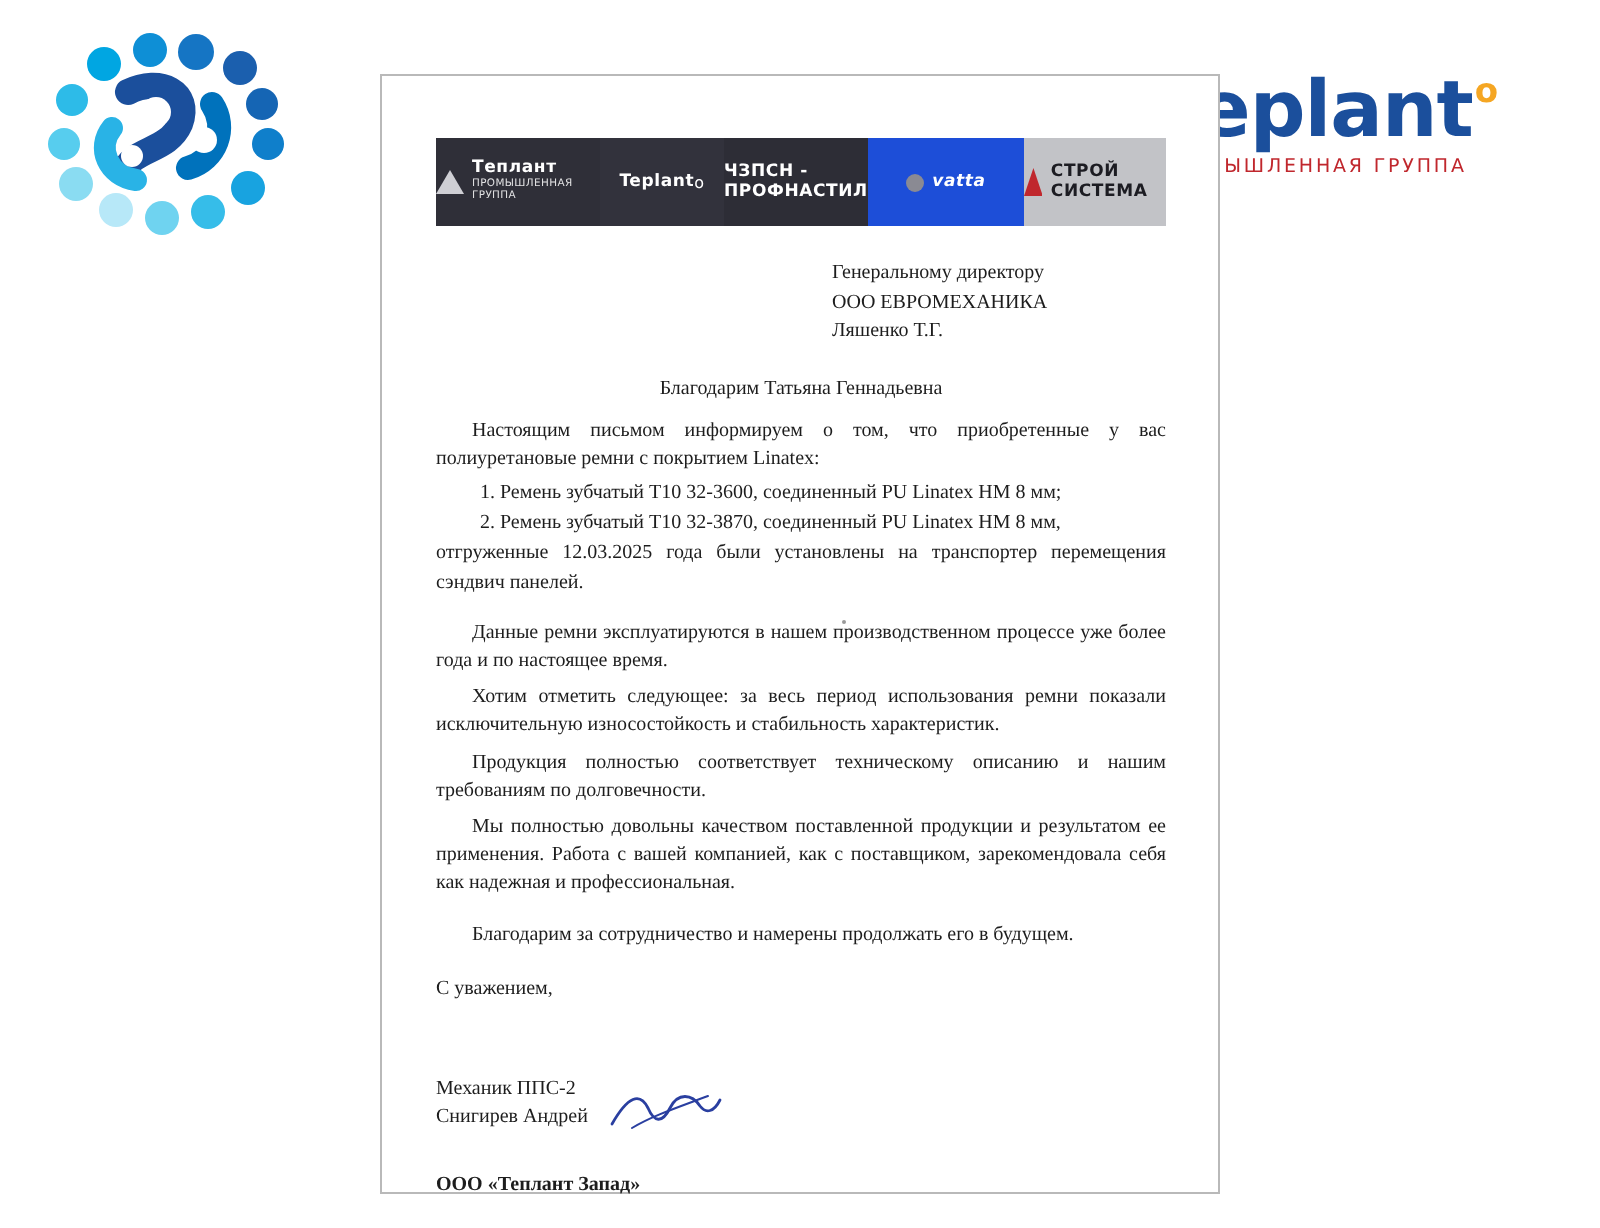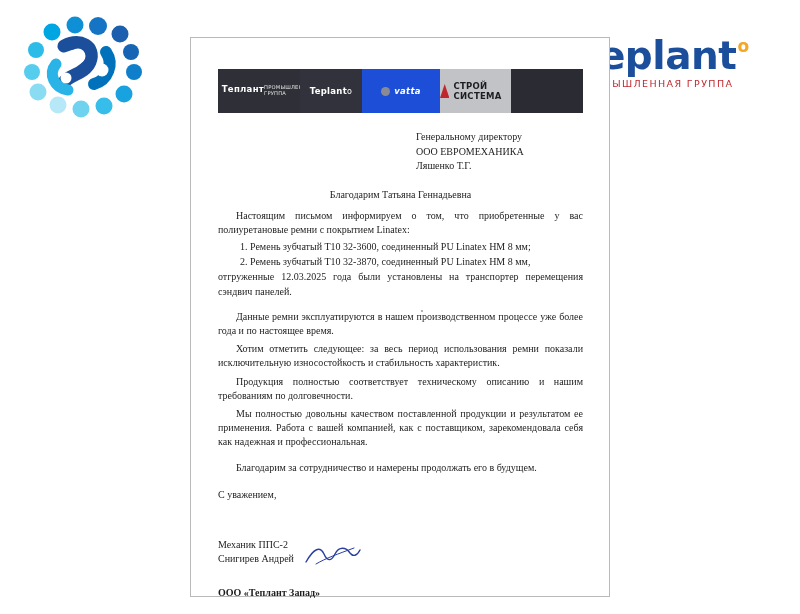--- a/index.html
+++ b/index.html
@@ -101,21 +101,21 @@
   .lh-seg.s5 { width: 71px; background: #c2c3c7; color:#1c1c22; }
   .lh-tri {
     width: 0; height: 0;
     border-left: 7px solid transparent;
     border-right: 7px solid transparent;
     border-bottom: 12px solid #cfcfd4;
     margin-right: 4px;
   }
   .lh-name { font-weight: bold; font-size: 8.5px; }
   .lh-sub { font-size: 5.2px; opacity: .85; letter-spacing: .2px; }
-  .lh-col { display: flex; flex-direction: row; line-height: 1.15; }
+  .lh-col { display: flex; flex-direction: column; line-height: 1.15; }
   .lh-red {
     display: inline-block;
     width: 14px; height: 14px;
     background: #c0272d;
     margin-right: 4px;
     clip-path: polygon(50% 0, 100% 100%, 0 100%);
   }
   .lh-dot {
     display: inline-block;
     width: 9px; height: 9px;
@@ -229,20 +229,23 @@
       <span class="lh-tri"></span>
       <span class="lh-col">
         <span class="lh-name">Теплант</span>
         <span class="lh-sub">ПРОМЫШЛЕННАЯ ГРУППА</span>
       </span>
     </div>
     <div class="lh-seg s2">
       <span class="lh-name">Teplant</span>
         <span class="sup">o</span>
     </div>
+    <div class="lh-seg s3">
+      <span class="lh-name">ЧЗПСН - ПРОФНАСТИЛ</span>
+    </div>
     <div class="lh-seg s4">
       <span class="lh-dot"></span>
       <span class="lh-name">vatta</span>
     </div>
     <div class="lh-seg s5">
       <span class="lh-red"></span>
       <span class="lh-name">СТРОЙ СИСТЕМА</span>
     </div>
   </div>
 

